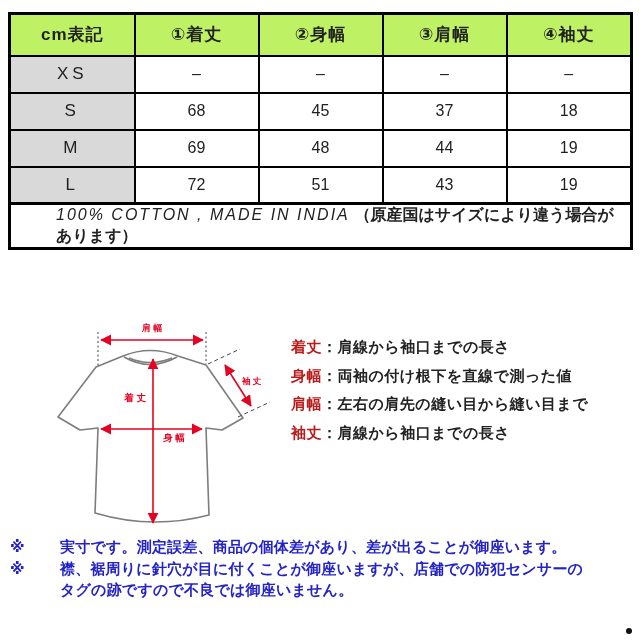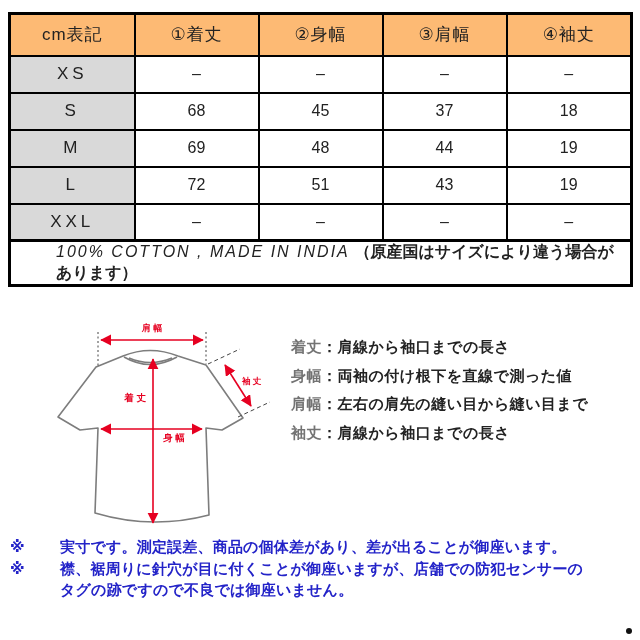--- a/index.html
+++ b/index.html
@@ -14,38 +14,38 @@
   table.size-table {
     position:absolute; left:8px; top:12px; width:622px;
     border-collapse:collapse; table-layout:fixed;
     border:3px solid #000;
     font-size:17px;
   }
   .size-table th, .size-table td {
     border:2px solid #000; text-align:center; vertical-align:middle;
     color:#222;
   }
-  .size-table thead th { height:42px; background:#fdba74; font-weight:400; letter-spacing:1px; }
+  .size-table thead th { height:42px; background:#bef264; font-weight:700; letter-spacing:1px; }
   .size-table td.rowhead { background:#d9d9d9; letter-spacing:4px; height:37px; font-weight:500;}
   .size-table td.val { background:#fff; font-size:16px; }
   .size-table td.foot {
     height:34px; background:#fff; text-align:left; padding-left:45px;
     border-top:3px solid #000;
   }
   .foot-main { font-size:16px; letter-spacing:2px; font-weight:500; white-space:nowrap;font-style:italic; }
   .foot-note { font-size:16px; font-weight:700; letter-spacing:0px; }
 
   
   .diagram { position:absolute; left:30px; top:318px; }
   .diagram text { fill:#e60021; font-weight:600; }
 
   
   .defs { position:absolute; left:291px; top:339px; width:330px; }
   .def-row { font-size:15px; font-weight:600; line-height:16px; margin-bottom:12.5px; white-space:nowrap; letter-spacing:0.5px;}
-  .def-term { color:#737373; }
+  .def-term { color:#b91c1c; }
   .def-colon { color:#222; }
   .def-text { color:#222; }
 
   
   .notes { position:absolute; left:10px; top:536px; width:625px; color:#2323c8; font-size:15px; font-weight:700; }
   .note-row { display:flex; line-height:21.5px; }
   .note-marker { width:32px; flex:0 0 32px; }
   .note-text { max-width:530px; letter-spacing:0.2px;margin-left:18px; }
 
   .dot { position:absolute; left:626px; top:628px; width:6px; height:6px; border-radius:50%; background:#111; }
@@ -93,27 +93,20 @@
         <td class="val">48</td>
         <td class="val">44</td>
         <td class="val">19</td>
       </tr>
       <tr>
         <td class="rowhead">L</td>
         <td class="val">72</td>
         <td class="val">51</td>
         <td class="val">43</td>
         <td class="val">19</td>
-      </tr>
-      <tr>
-        <td class="rowhead">XXL</td>
-        <td class="val">–</td>
-        <td class="val">–</td>
-        <td class="val">–</td>
-        <td class="val">–</td>
       </tr>
       <tr>
         <td class="foot" colspan="5">
           <span class="foot-main">100% COTTON , MADE IN INDIA</span>
           <span class="foot-note">（原産国はサイズにより違う場合があります）</span>
         </td>
       </tr>
     </tbody>
   </table>
 

